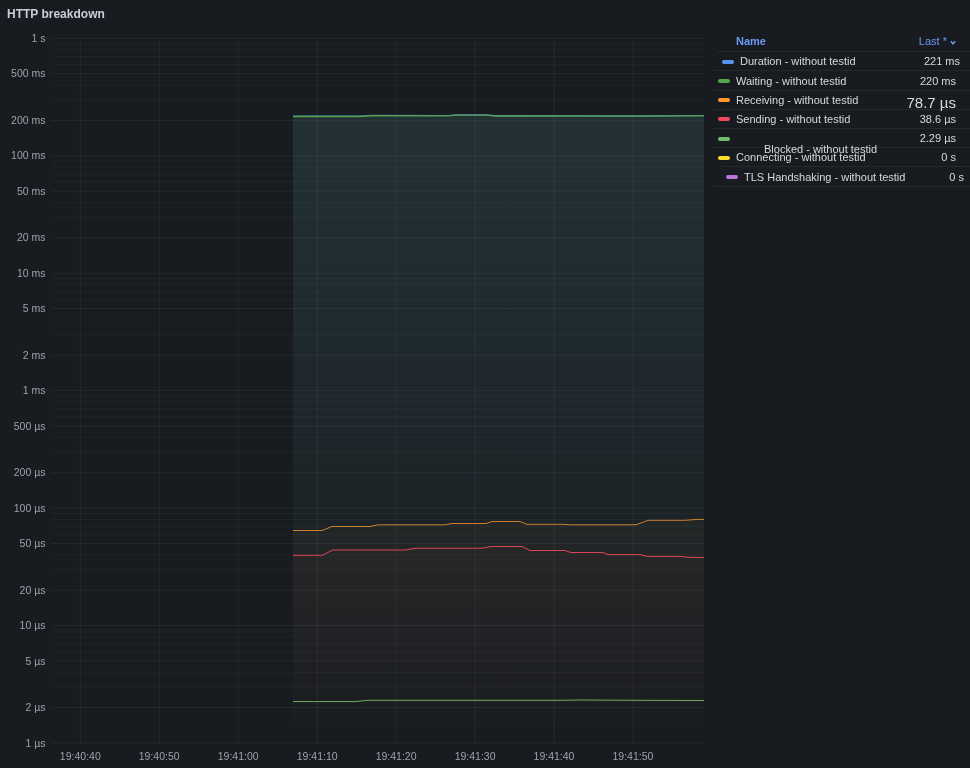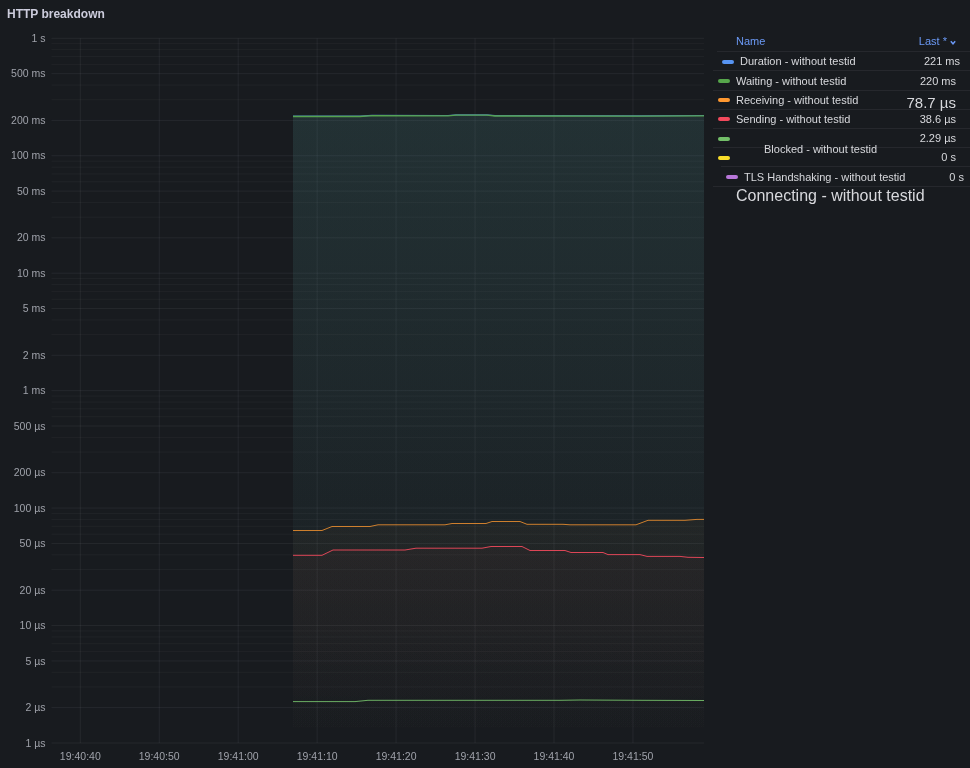--- a/index.html
+++ b/index.html
@@ -66,21 +66,21 @@
     <text x="238.2" y="759.5" text-anchor="middle" font-size="10.5" fill="#9fa2aa">19:41:00</text>
     <text x="317.2" y="759.5" text-anchor="middle" font-size="10.5" fill="#9fa2aa">19:41:10</text>
     <text x="396.1" y="759.5" text-anchor="middle" font-size="10.5" fill="#9fa2aa">19:41:20</text>
     <text x="475.1" y="759.5" text-anchor="middle" font-size="10.5" fill="#9fa2aa">19:41:30</text>
     <text x="554.0" y="759.5" text-anchor="middle" font-size="10.5" fill="#9fa2aa">19:41:40</text>
     <text x="632.9" y="759.5" text-anchor="middle" font-size="10.5" fill="#9fa2aa">19:41:50</text>
   </svg>
 <div style="position:absolute;left:7px;top:7px;font-size:12px;font-weight:bold;color:#ccccdc;">HTTP breakdown</div>
 <div style="position:absolute;left:713px;top:31.7px;width:257px;">
     <div style="position:absolute;left:0;top:0;width:257px;height:19.6px;">
-      <span style="position:absolute;left:23px;top:3px;color:#6b99f5;font-size:11px;font-weight:400;">Name</span>
+      <span style="position:absolute;left:23px;top:3px;color:#6b99f5;font-size:11px;font-weight:700;">Name</span>
       <span style="position:absolute;right:14px;top:3px;color:#6b99f5;font-size:11px;font-weight:500;margin-left:36px;">Last&nbsp;*&nbsp;<svg width="6" height="7" viewBox="0 0 6 7" style="vertical-align:-1px;margin-left:0px">
           <path d="M0.8 2.2 L3 4.8 L5.2 2.2" stroke="#6b99f5" stroke-width="1.4" fill="none"></path>
         </svg></span>
     </div>
     <div style="position:absolute;left:4px;top:19.6px;width:257px;height:19.2px;border-top:1px solid rgba(204,204,220,0.08);box-sizing:border-box;">
       <span style="position:absolute;left:5px;top:7.6px;width:12px;height:4px;border-radius:2px;background:#5794F2;"></span>
       <span style="position:absolute;left:23px;top:3.2px;color:#d8d9dd;font-size:11px;">Duration - without testid</span>
       <span style="position:absolute;right:14px;top:3.2px;color:#d8d9dd;font-size:11px;">221 ms</span>
     </div>
     <div style="position:absolute;left:0;top:38.8px;width:257px;height:19.2px;border-top:1px solid rgba(204,204,220,0.08);box-sizing:border-box;">
@@ -98,21 +98,21 @@
       <span style="position:absolute;left:23px;top:3.2px;color:#d8d9dd;font-size:11px;">Sending - without testid</span>
       <span style="position:absolute;right:14px;top:3.2px;color:#d8d9dd;font-size:11px;">38.6 µs</span>
     </div>
     <div style="position:absolute;left:0;top:96.4px;width:257px;height:19.2px;border-top:1px solid rgba(204,204,220,0.08);box-sizing:border-box;">
       <span style="position:absolute;left:5px;top:7.6px;width:12px;height:4px;border-radius:2px;background:#73BF69;"></span>
       <span style="position:absolute;left:23px;top:14px;color:#d8d9dd;font-size:11px;padding-left:28px;">Blocked - without testid</span>
       <span style="position:absolute;right:14px;top:3.2px;color:#d8d9dd;font-size:11px;">2.29 µs</span>
     </div>
     <div style="position:absolute;left:0;top:115.6px;width:257px;height:19.2px;border-top:1px solid rgba(204,204,220,0.08);box-sizing:border-box;">
       <span style="position:absolute;left:5px;top:7.6px;width:12px;height:4px;border-radius:2px;background:#FADE2A;"></span>
-      <span style="position:absolute;left:23px;top:3.2px;color:#d8d9dd;font-size:16px;margin-top:36px;">Connecting - without testid</span>
+      <span style="position:absolute;left:23px;top:3.2px;color:#d8d9dd;font-size:11px;">Connecting - without testid</span>
       <span style="position:absolute;right:14px;top:3.2px;color:#d8d9dd;font-size:11px;">0 s</span>
     </div>
     <div style="position:absolute;left:8px;top:134.8px;width:257px;height:19.2px;border-top:1px solid rgba(204,204,220,0.08);box-sizing:border-box;">
       <span style="position:absolute;left:5px;top:7.6px;width:12px;height:4px;border-radius:2px;background:#B877D9;"></span>
       <span style="position:absolute;left:23px;top:3.2px;color:#d8d9dd;font-size:11px;">TLS Handshaking - without testid</span>
       <span style="position:absolute;right:14px;top:3.2px;color:#d8d9dd;font-size:11px;">0 s</span>
     </div>
     <div style="position:absolute;left:0;top:154.0px;width:257px;height:1px;background:rgba(204,204,220,0.08);"></div>
   </div>
 </body></html>

